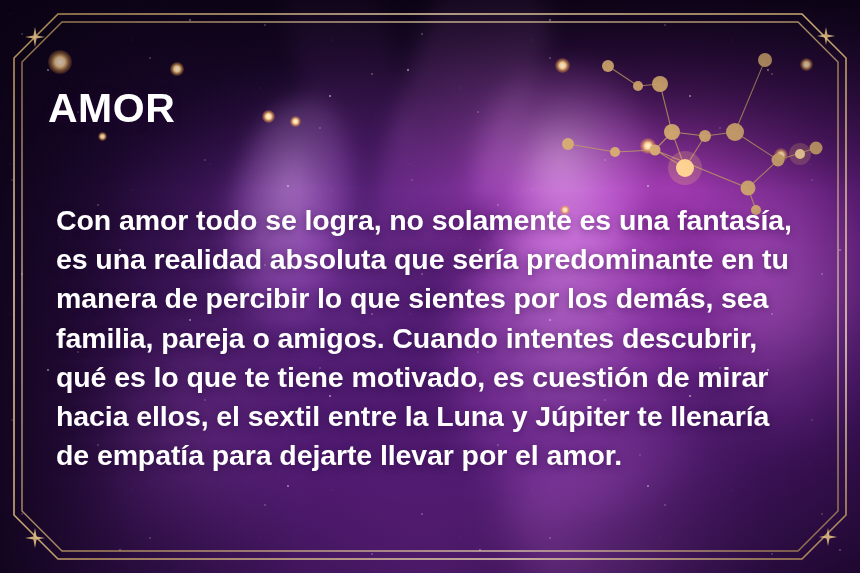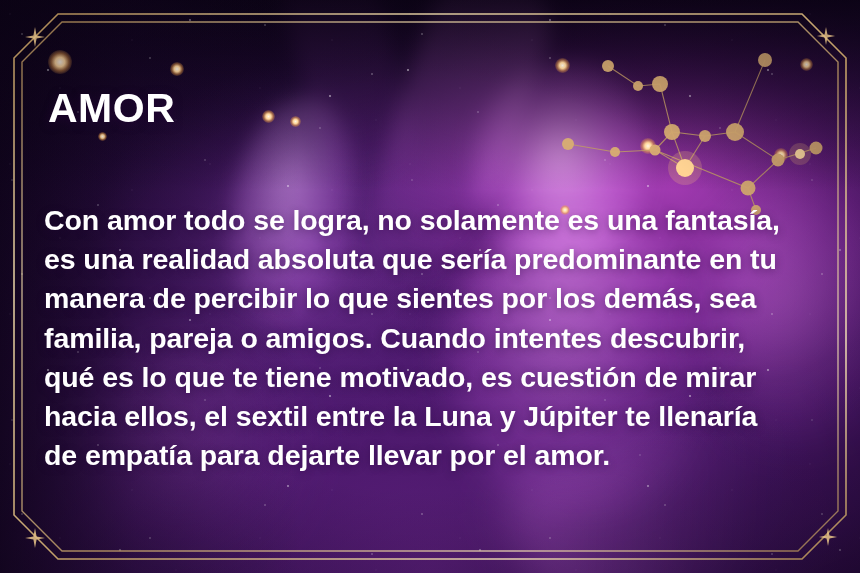--- a/index.html
+++ b/index.html
@@ -183,21 +183,21 @@
     letter-spacing: 0.5px;
     line-height: 1;
     margin: 0 0 72px 4px;
     text-shadow: 0 2px 10px rgba(40,0,60,0.55);
   }
   #body-text {
     font-size: 28.5px;
     font-weight: bold;
     color: #ffffff;
     line-height: 1.375;
-    margin: 0;
+    margin: 12px;
     letter-spacing: -0.1px;
     text-shadow: 0 2px 9px rgba(30,0,50,0.45);
     max-width: 740px;
   }
 </style>
 </head>
 <body>
 
 <div id="card">
 

